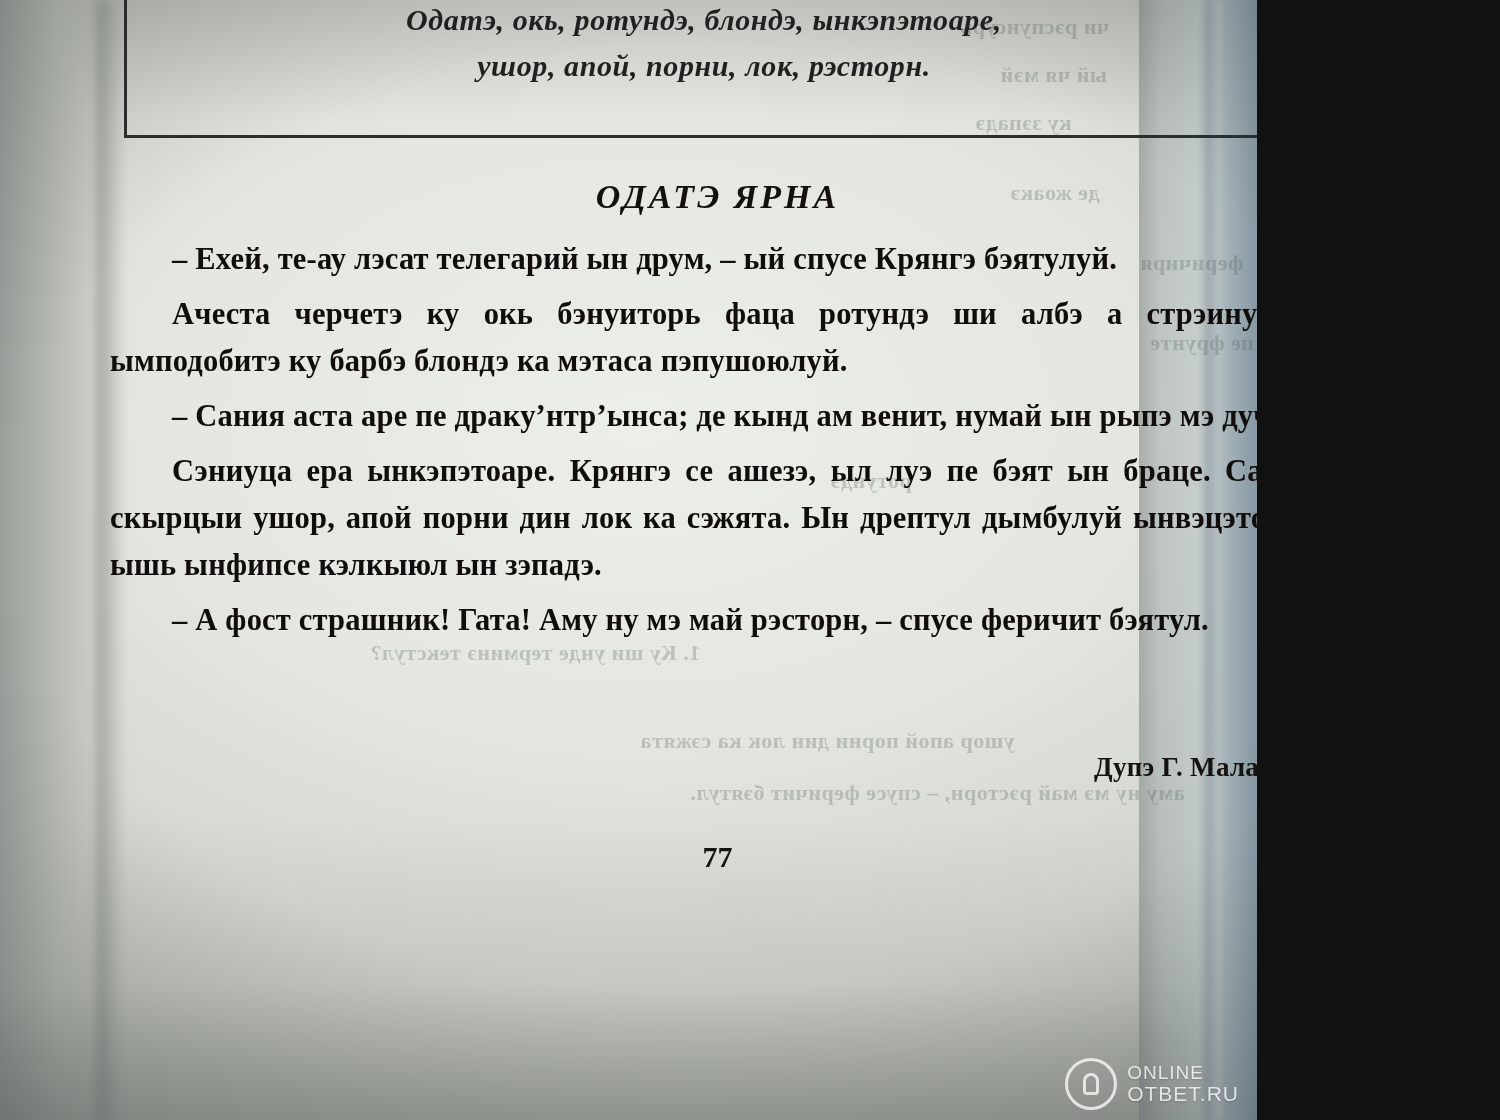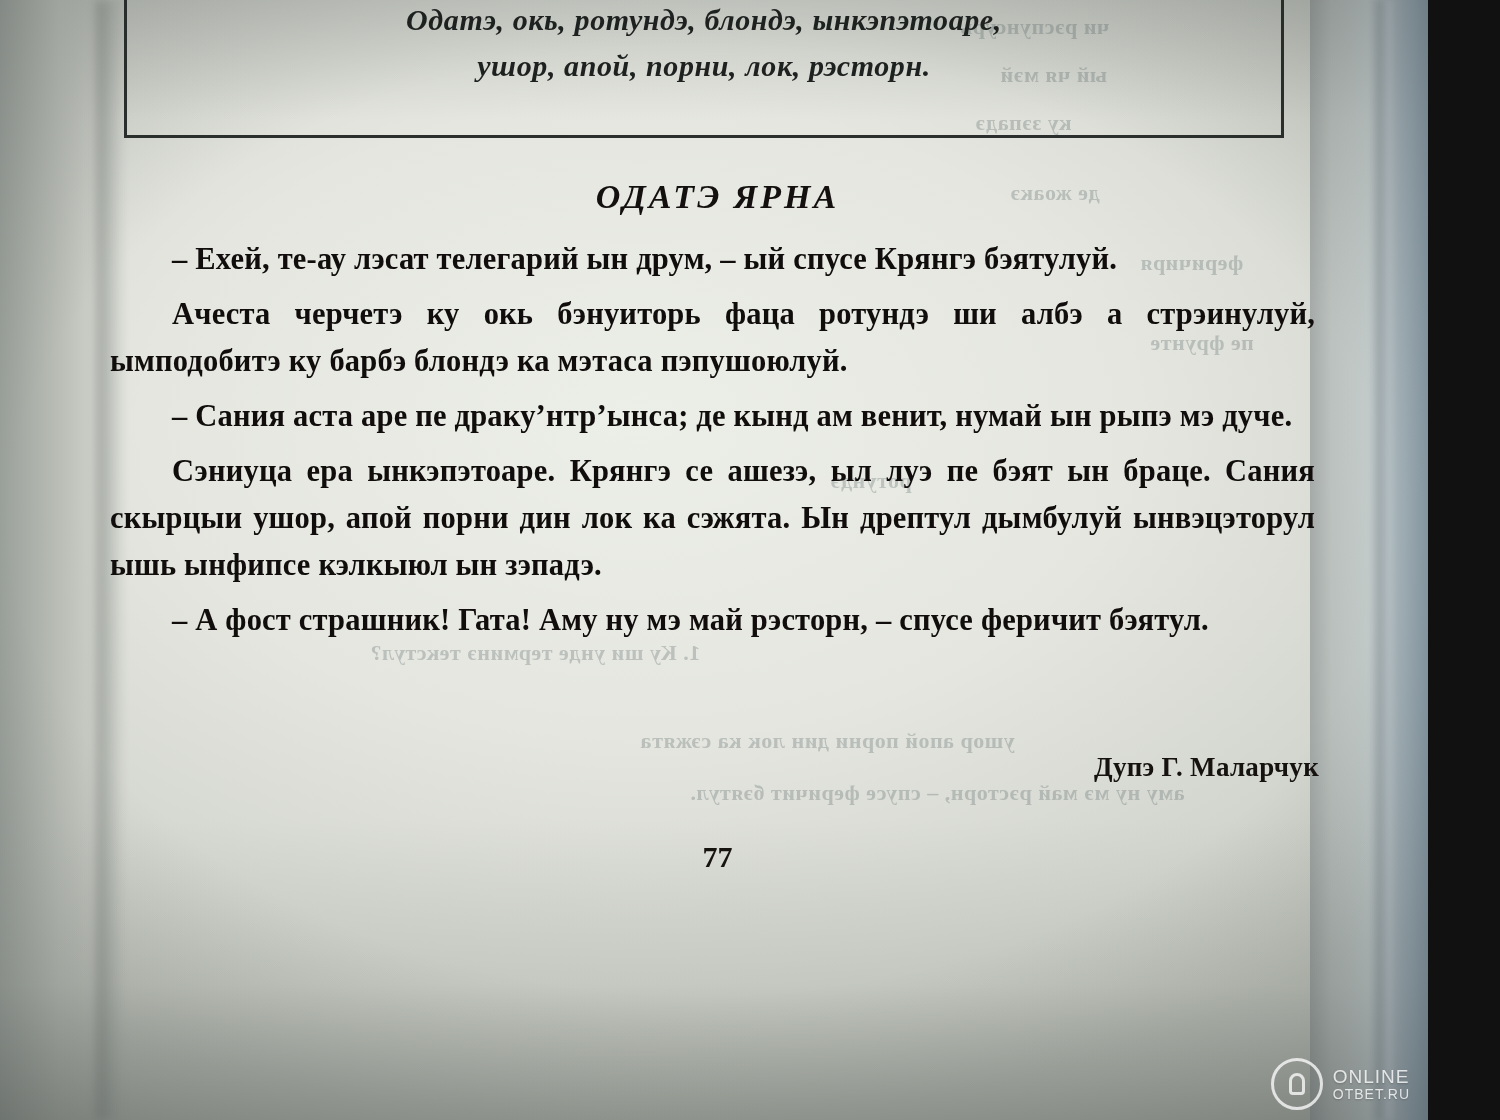--- a/index.html
+++ b/index.html
@@ -2,25 +2,26 @@
 <html><head>
 <meta charset="utf-8">
 <style>
   html, body {
     margin: 0;
     padding: 0;
     background: #111;
   }
   #page {
     position: relative;
-    width: 1428px;
+    width: 1244px;
     height: 1120px;
     overflow: hidden;
     background: #c9cdc9;
     font-family: "Liberation Serif", serif;
+    padding-left: 13px;
   }
 
   
   .paper {
     position: absolute;
     inset: 0;
     background:
       radial-gradient(ellipse 1100px 700px at 640px 420px, #eceee8 0%, #e4e6df 45%, #d3d6ce 78%, #c3c7bf 100%);
   }
   .paper-shade-left {
@@ -188,21 +189,21 @@
     border: 3px solid rgba(255,255,255,0.92);
     box-sizing: border-box;
   }
   .wm-text {
     font-family: "Liberation Sans", sans-serif;
     line-height: 1.05;
     color: rgba(255,255,255,0.95);
     text-shadow: 0 1px 2px rgba(0,0,0,0.25);
   }
   .wm-top { font-size: 19px; letter-spacing: 1px; }
-  .wm-bottom { font-size: 14px; letter-spacing: 1px; }
+  .wm-bottom { font-size: 21px; letter-spacing: 1px; }
 
   
   .vignette {
     position: absolute;
     inset: 0;
     pointer-events: none;
     background: radial-gradient(ellipse 1250px 860px at 700px 520px, rgba(0,0,0,0) 55%, rgba(20,24,26,0.28) 100%);
   }
 </style>
 </head>

